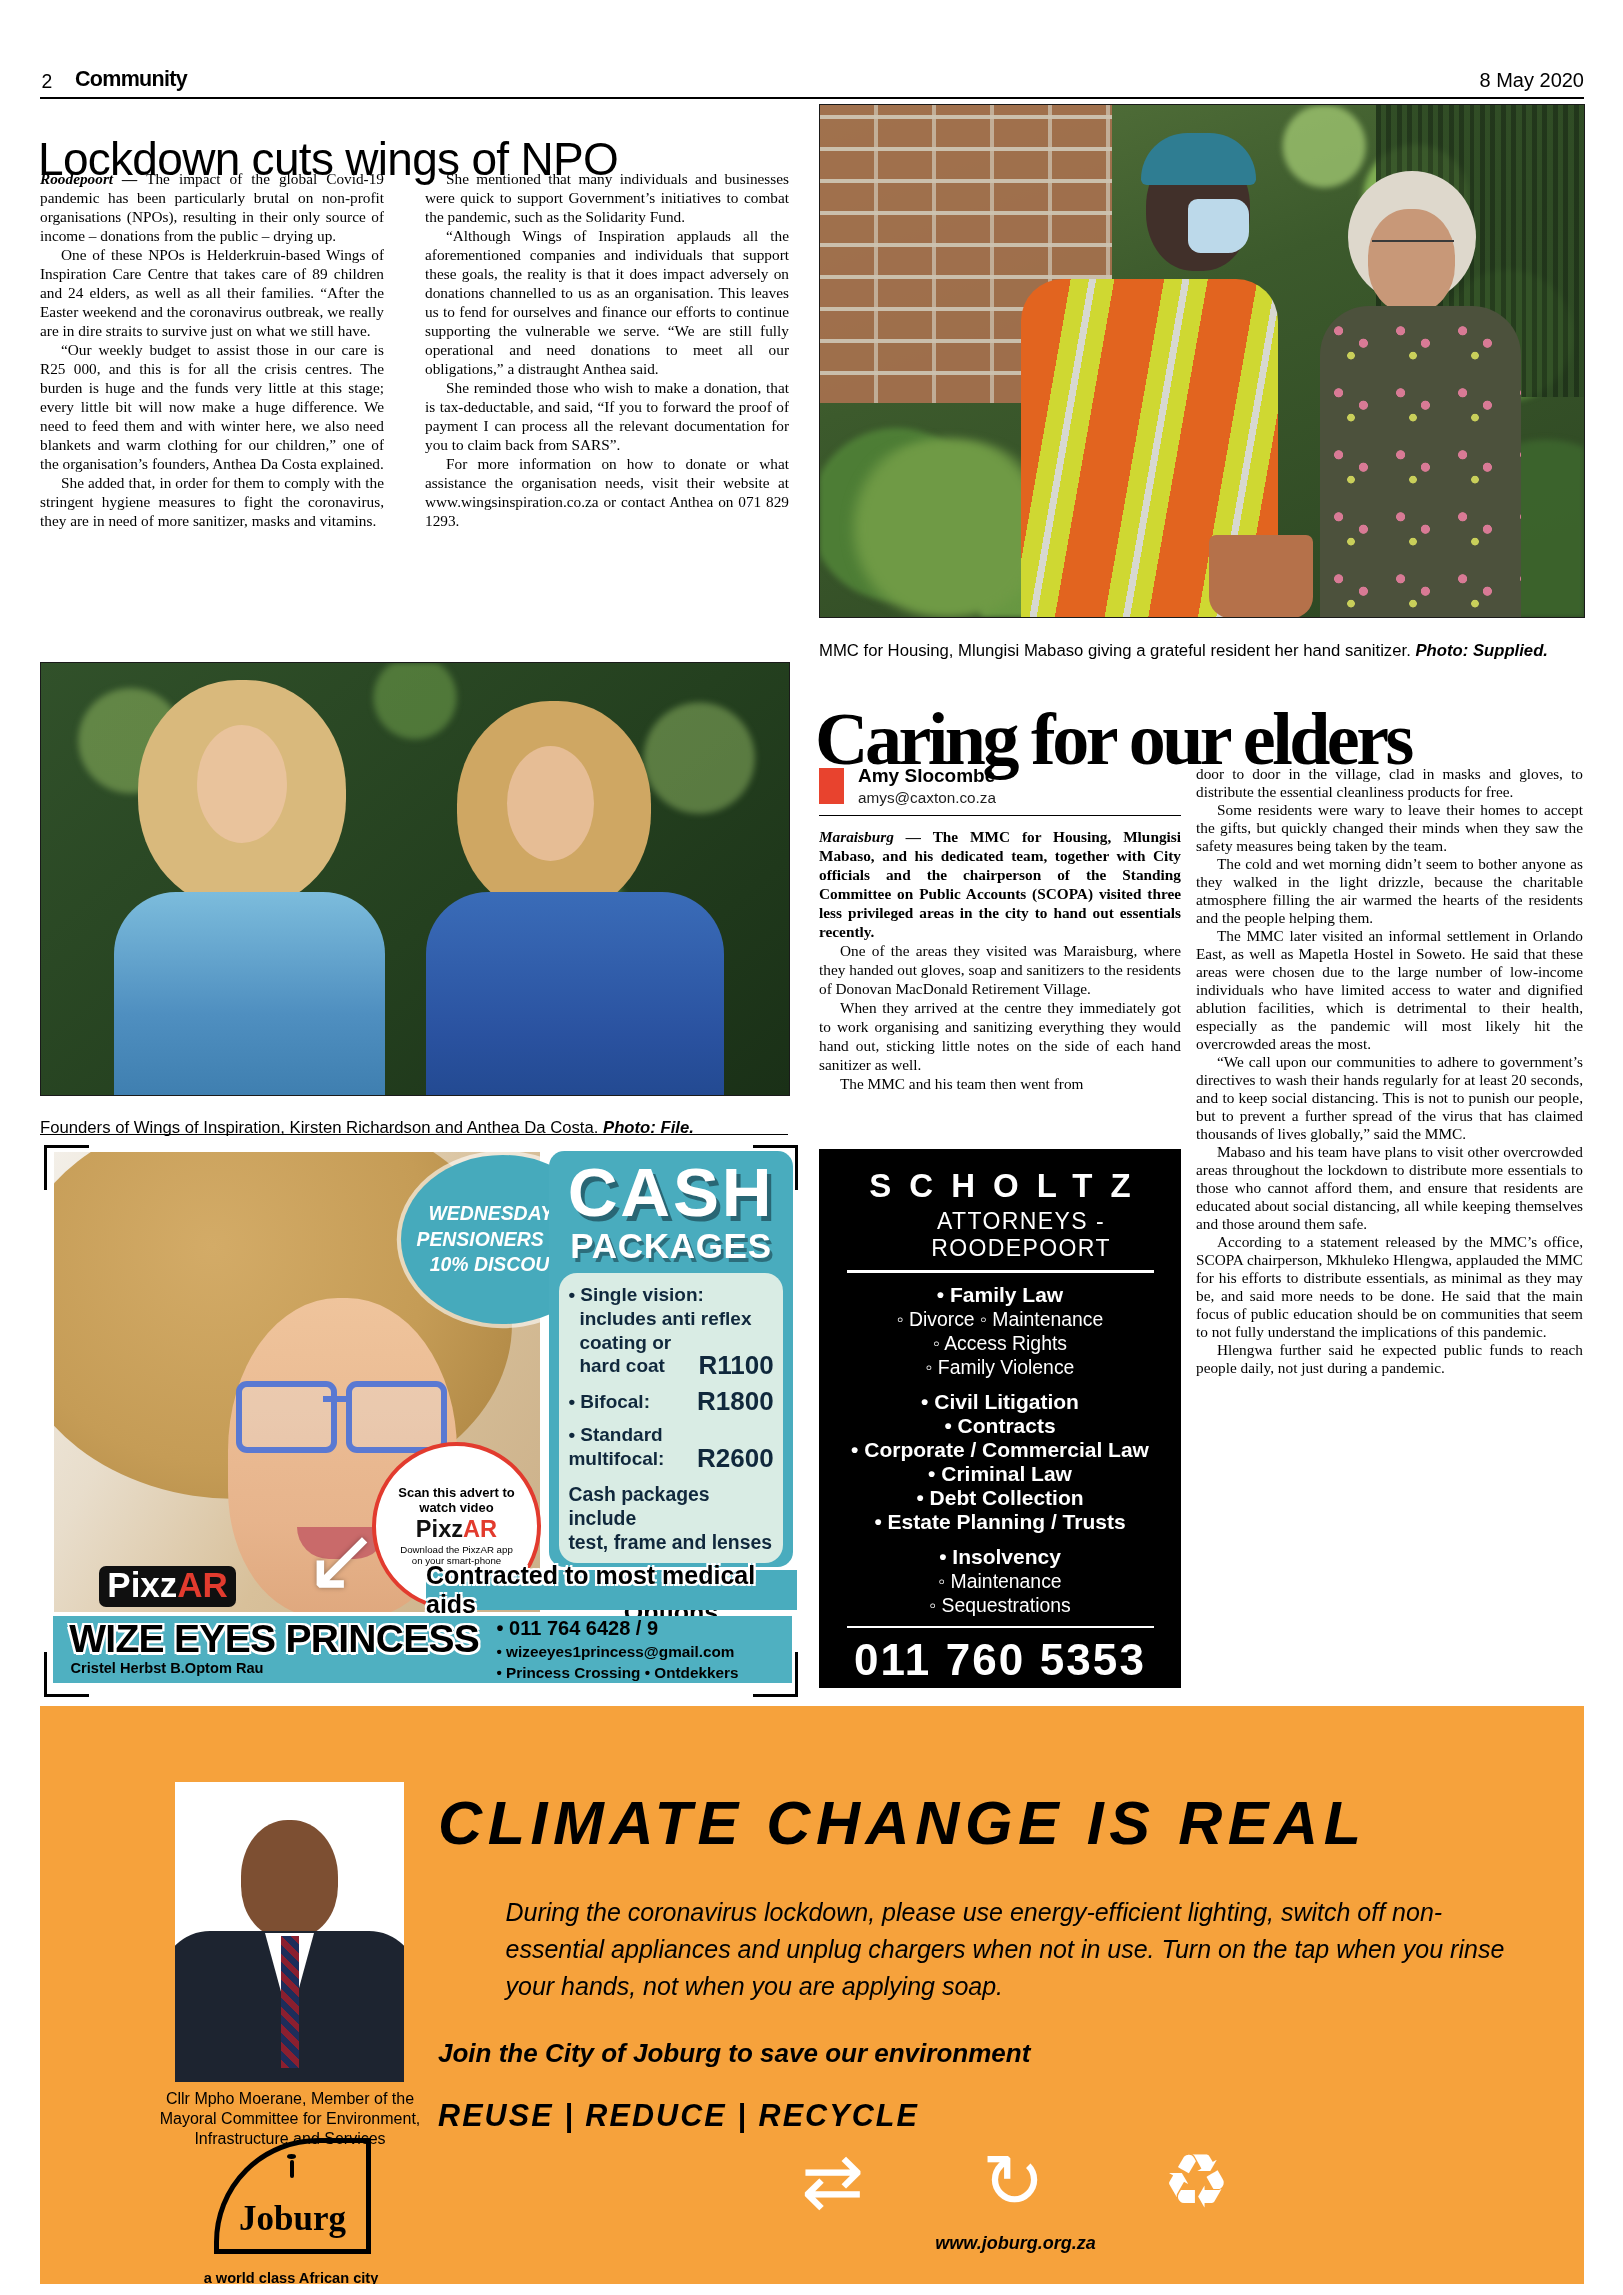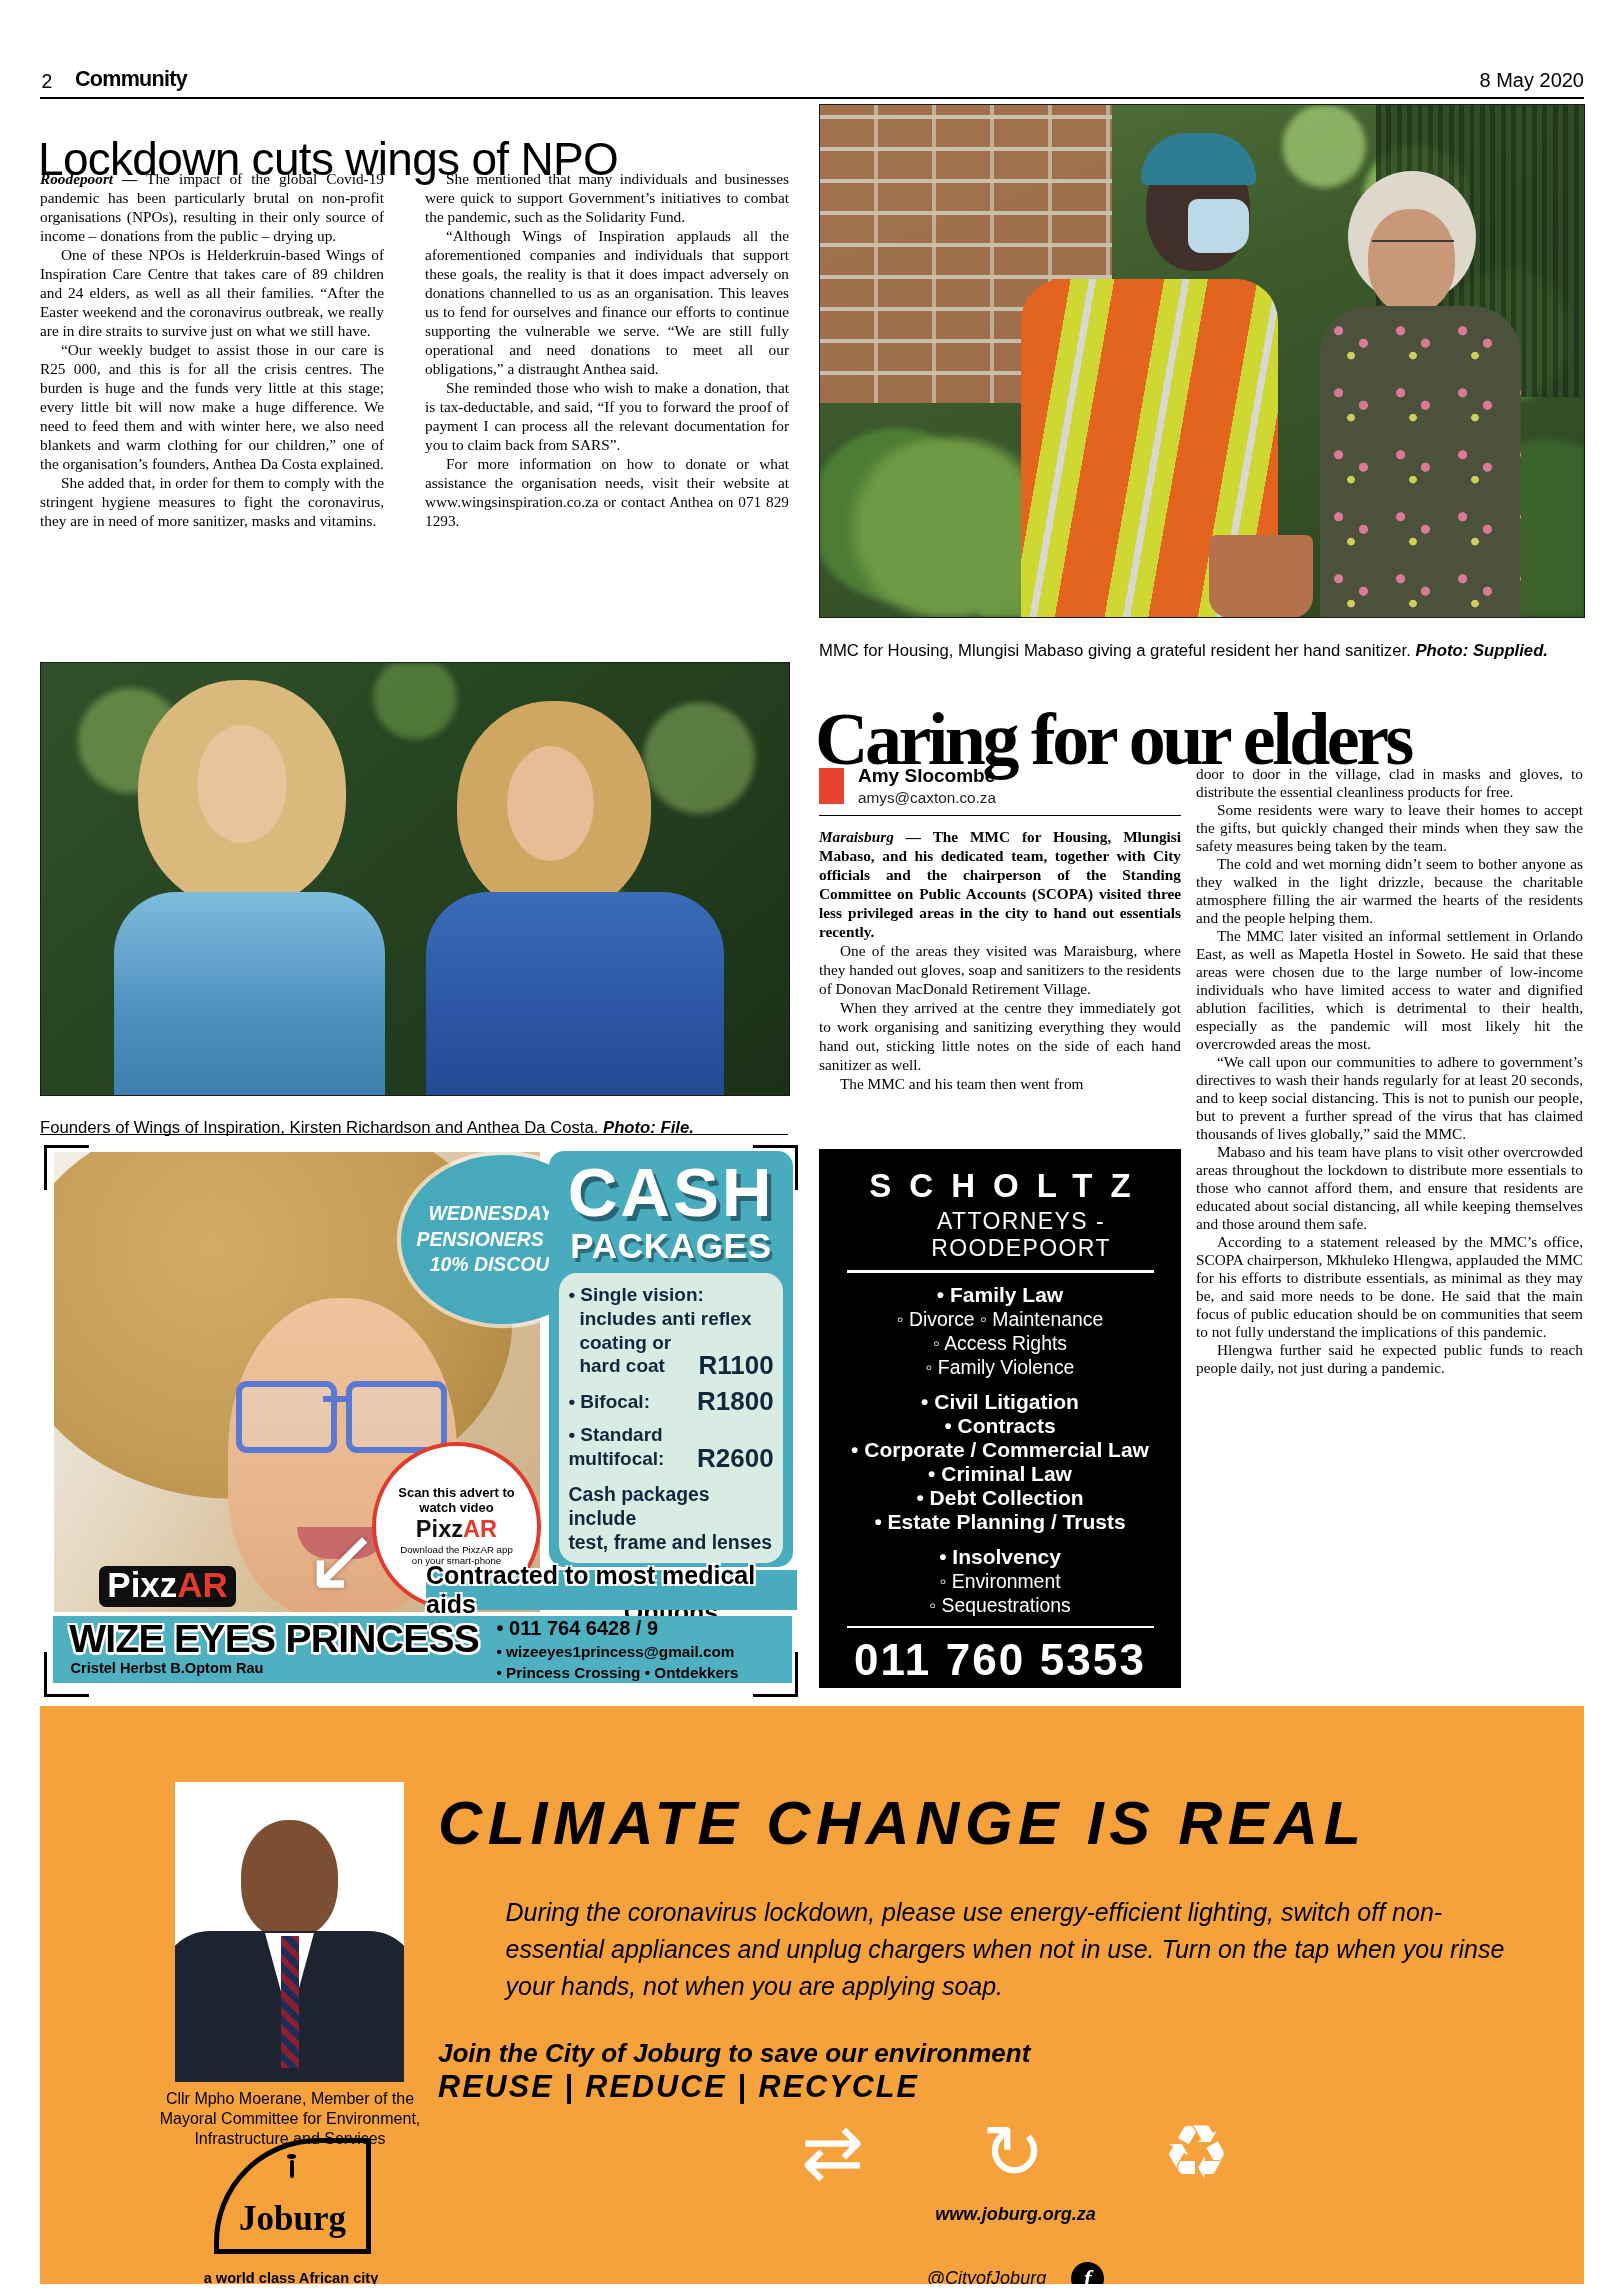--- a/index.html
+++ b/index.html
@@ -157,21 +157,21 @@
   .cl-cllr{position:absolute;left:111px;top:383px;width:278px;text-align:center;font-size:16px;line-height:20px;color:#000;}
   .cl-logo{position:absolute;left:174px;top:432px;width:147px;height:106px;border:5.6px solid #000;border-top-left-radius:104px;}
   .cl-flame{position:absolute;left:71px;top:16.7px;width:3.5px;height:18px;background:#000;border-radius:2.1px;}
   .cl-flame::after{content:'';position:absolute;left:-2.8px;top:-5.6px;width:9px;height:4.9px;border-radius:50%;background:#000;}
   .cl-logotext{position:absolute;left:0;bottom:9.7px;width:100%;text-align:center;font-size:35px;font-weight:700;letter-spacing:0;color:#000;font-family:"Liberation Serif",serif;}
   .cl-tagline{position:absolute;left:147px;top:564px;width:208px;text-align:center;font-size:14.6px;font-weight:700;color:#000;}
   .cl-main{position:absolute;left:398px;top:0;width:1155px;text-align:left;color:#000;font-style:italic;}
   .cl-headline{margin-top:82px;font-size:61px;font-weight:700;letter-spacing:5.6px;}
   .cl-body{margin:36px auto 0;width:1020px;font-size:25px;line-height:37px;}
   .cl-join{margin-top:33px;font-size:26px;font-weight:700;}
-  .cl-slogan{font-size:30.5px;font-weight:700;letter-spacing:2.1px;}
+  .cl-slogan{margin-top:29px;font-size:30.5px;font-weight:700;letter-spacing:2.1px;}
   .cl-icons{margin-top:11px;display:flex;justify-content:center;gap:118px;}
   .cl-ic{font-size:75px;color:#fff;line-height:1;font-family:"DejaVu Sans",sans-serif;}
   .cl-footer{margin-top:14px;display:flex;justify-content:center;align-items:center;gap:37px;font-size:18px;flex-direction:column;}
   .cl-web{font-weight:700;}
   .soc{display:flex;align-items:center;gap:25px;}
   .soc-icon{width:33px;height:33px;border-radius:50%;background:#000;display:flex;align-items:center;justify-content:center;position:relative;}
   .fb-glyph::before{content:'f';color:#fff;font-family:"Liberation Serif",serif;font-weight:700;font-size:23.6px;line-height:1;}
   .ig-box{width:16.7px;height:16.7px;border:2.1px solid #fff;border-radius:4.9px;position:relative;}
   .ig-box::after{content:'';position:absolute;left:50%;top:50%;width:6.2px;height:6.2px;border:2.1px solid #fff;border-radius:50%;transform:translate(-50%,-50%);}
   .ig-box::before{content:'';position:absolute;right:0.7px;top:0.7px;width:2.8px;height:2.8px;background:#fff;border-radius:50%;}
@@ -356,21 +356,21 @@
         <div class="sch-line">◦ Family Violence</div>
         <div class="sch-line gap"></div>
         <div class="sch-line h">• Civil Litigation</div>
         <div class="sch-line h">• Contracts</div>
         <div class="sch-line h">• Corporate / Commercial Law</div>
         <div class="sch-line h">• Criminal Law</div>
         <div class="sch-line h">• Debt Collection</div>
         <div class="sch-line h">• Estate Planning / Trusts</div>
         <div class="sch-line gap"></div>
         <div class="sch-line h">• Insolvency</div>
-        <div class="sch-line">◦ Environment</div>
+        <div class="sch-line">◦ Maintenance</div>
         <div class="sch-line">◦ Sequestrations</div>
       </div>
     <div class="sch-rule2"></div>
     <div class="sch-phone">011 760 5353</div>
   </div>
 
   <div class="climate">
     <div class="cl-portrait">
       <div class="clp-head"></div>
       <div class="clp-suit"></div>

